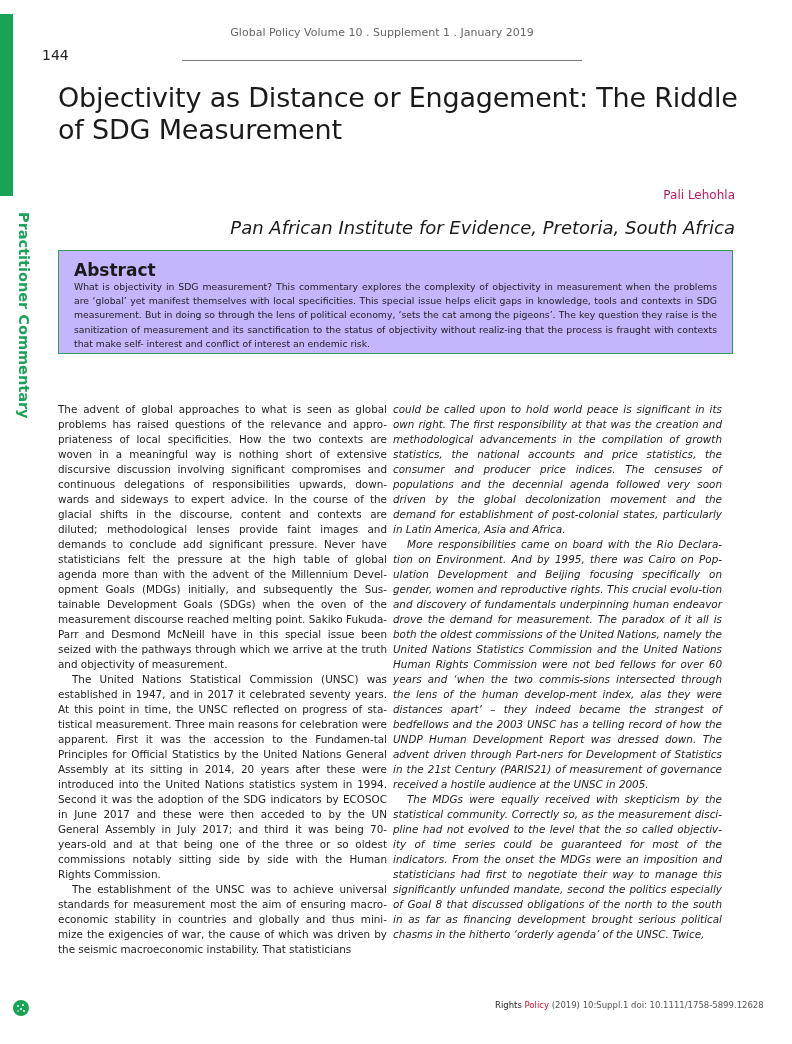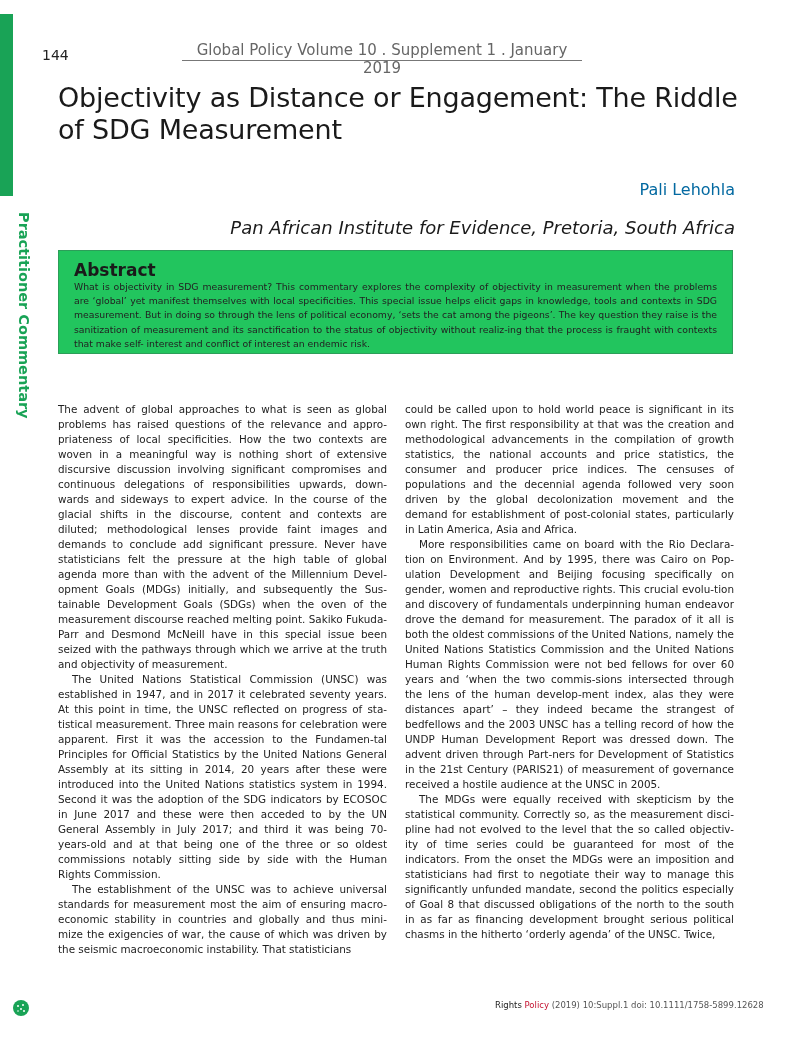--- a/index.html
+++ b/index.html
@@ -3,34 +3,34 @@
 <meta charset="utf-8">
 <style>
   html, body { margin: 0; padding: 0; }
   body {
     width: 792px; height: 1044px; position: relative; overflow: hidden;
     background: #ffffff; color: #222;
     font-family: "DejaVu Sans", sans-serif;
   }
   .green-bar { position: absolute; left: 0; top: 14px; width: 13px; height: 182px; background: #19a356; }
   .page-number { position: absolute; left: 42px; top: 47px; font-size: 14px; color: #222; }
-  .running-head { position: absolute; left: 182px; top: 41px; width: 400px; font-size: 15px; color: #666; text-align: center; }
+  .running-head { position: absolute; left: 182px; top: 26px; width: 400px; font-size: 11px; color: #666; text-align: center; }
   .head-rule { position: absolute; left: 182px; top: 60px; width: 400px; height: 1px; background: #777; }
   .title { position: absolute; left: 58px; top: 82px; width: 690px; font-size: 27px; line-height: 32px; font-weight: normal; color: #1a1a1a; margin: 0; letter-spacing: -0.2px; }
-  .author { position: absolute; right: 57px; top: 180px; font-size: 16px; color: #0369a1; }
+  .author { position: absolute; right: 57px; top: 188px; font-size: 12px; color: #be185d; }
   .affil { position: absolute; right: 57px; top: 217px; font-size: 18px; color: #1a1a1a; font-style: italic; }
   .side-label { position: absolute; left: 16px; top: 212px; font-size: 14.5px; font-weight: bold; color: #19a356; writing-mode: vertical-rl; white-space: nowrap; }
-  .abstract-box { position: absolute; left: 58px; top: 250px; width: 675px; height: 104px; background: #22c55e; border: 1px solid #2c9e59; box-sizing: border-box; }
+  .abstract-box { position: absolute; left: 58px; top: 250px; width: 675px; height: 104px; background: #c4b5fd; border: 1px solid #2c9e59; box-sizing: border-box; }
   .abstract-title { position: absolute; left: 15px; top: 9px; font-size: 17px; font-weight: bold; color: #1a1a1a; }
   .abstract-text { position: absolute; left: 15px; top: 29px; width: 643px; font-size: 9.3px; line-height: 14.2px; color: #222; text-align: justify; }
   .col { position: absolute; top: 402px; width: 329px; font-size: 10.4px; line-height: 15px; color: #222; text-align: justify; }
   .col p { margin: 0; text-indent: 0; }
   .col p.ind { text-indent: 14px; }
   .col-left { left: 58px; }
-  .col-right { left: 405px; }
+  .col-right { left: 393px; font-style: italic; }
   .footer-logo { position: absolute; left: 13px; top: 1000px; width: 16px; height: 16px; border-radius: 50%; background: #19a356; }
   .footer-logo svg { display: block; }
   .footer-left { position: absolute; left: 57px; top: 1052px; font-size: 12px; color: #555; margin-left: 24px; }
   .footer-right { position: absolute; left: 495px; top: 1000px; font-size: 8.5px; color: #555; }
   .footer-right .gp { color: #222; }
   .footer-right .policy { color: #c41230; }
 </style>
 </head>
 <body>
 

